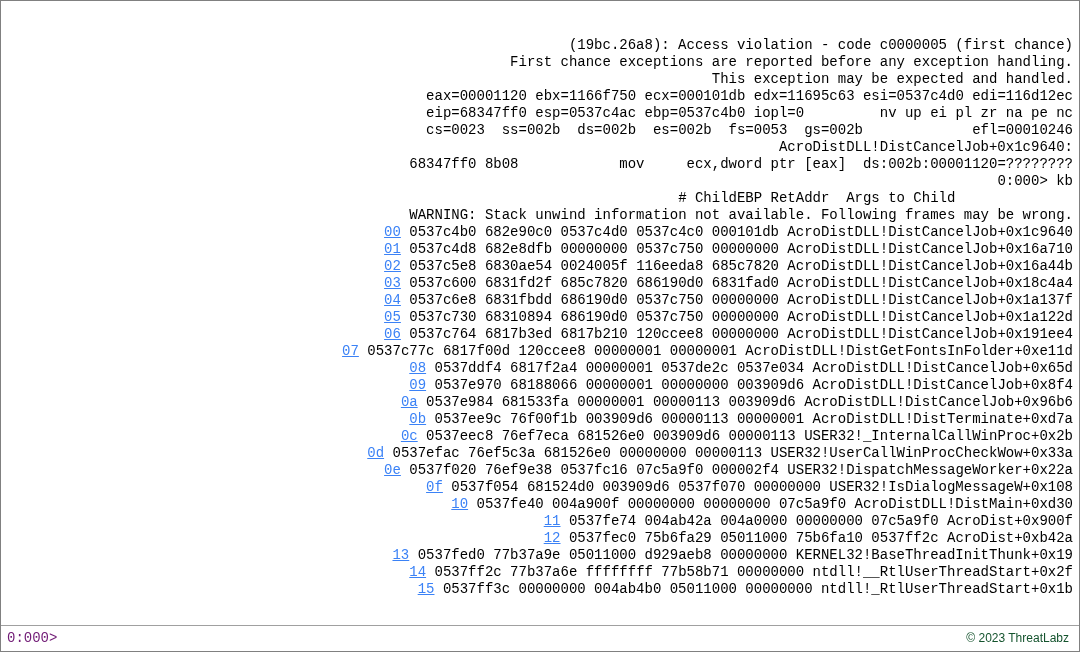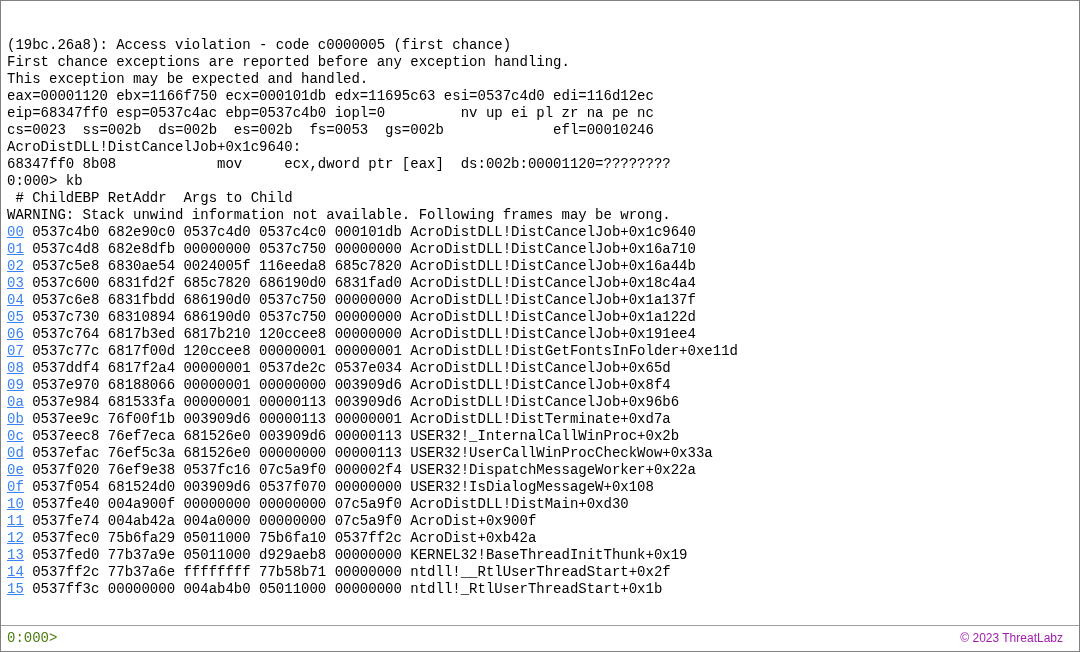--- a/index.html
+++ b/index.html
@@ -20,58 +20,59 @@
     display: flex;
     flex-direction: column;
     background: #ffffff;
   }
   .output-pane {
     flex: 1;
     overflow: hidden;
     padding: 2px 6px;
     white-space: pre;
     position: relative;
+    text-align: right;
   }
   .output-pane .content {
     white-space: pre;
   }
   .line { white-space: pre; }
   .frame-idx {
     color: #3b82f6;
     text-decoration: underline;
     cursor: pointer;
   }
   .command-bar {
     display: flex;
     align-items: center;
     padding: 2px 6px;
     border-top: 1px solid #a0a0a0;
     height: 26px;
     background: #ffffff;
   }
   .prompt {
     white-space: pre;
-    color: #4d7c0f;
+    color: #701a75;
   }
   .cmd-input {
     flex: 1;
     border: none;
     outline: none;
     font-family: inherit;
     font-size: inherit;
     background: transparent;
     padding-left: 4px;
   }
   .copyright {
     position: absolute;
-    right: 16px;
+    right: 10px;
     bottom: 4px;
     font-family: Arial, sans-serif;
     font-size: 12px;
-    color: #a21caf;
+    color: #14532d;
     pointer-events: none;
   }
 </style>
 </head>
 <body>
 
 <div class="window">
   <div class="output-pane">
     <div class="content" id="content"><div class="line">(19bc.26a8): Access violation - code c0000005 (first chance)</div><div class="line">First chance exceptions are reported before any exception handling.</div><div class="line">This exception may be expected and handled.</div><div class="line">eax=00001120 ebx=1166f750 ecx=000101db edx=11695c63 esi=0537c4d0 edi=116d12ec</div><div class="line">eip=68347ff0 esp=0537c4ac ebp=0537c4b0 iopl=0         nv up ei pl zr na pe nc</div><div class="line">cs=0023  ss=002b  ds=002b  es=002b  fs=0053  gs=002b             efl=00010246</div><div class="line">AcroDistDLL!DistCancelJob+0x1c9640:</div><div class="line">68347ff0 8b08            mov     ecx,dword ptr [eax]  ds:002b:00001120=????????</div><div class="line">0:000&gt; kb</div><div class="line"> # ChildEBP RetAddr  Args to Child              </div><div class="line">WARNING: Stack unwind information not available. Following frames may be wrong.</div><div class="line"><span class="frame-idx">00</span><span> 0537c4b0 682e90c0 0537c4d0 0537c4c0 000101db AcroDistDLL!DistCancelJob+0x1c9640</span></div><div class="line"><span class="frame-idx">01</span><span> 0537c4d8 682e8dfb 00000000 0537c750 00000000 AcroDistDLL!DistCancelJob+0x16a710</span></div><div class="line"><span class="frame-idx">02</span><span> 0537c5e8 6830ae54 0024005f 116eeda8 685c7820 AcroDistDLL!DistCancelJob+0x16a44b</span></div><div class="line"><span class="frame-idx">03</span><span> 0537c600 6831fd2f 685c7820 686190d0 6831fad0 AcroDistDLL!DistCancelJob+0x18c4a4</span></div><div class="line"><span class="frame-idx">04</span><span> 0537c6e8 6831fbdd 686190d0 0537c750 00000000 AcroDistDLL!DistCancelJob+0x1a137f</span></div><div class="line"><span class="frame-idx">05</span><span> 0537c730 68310894 686190d0 0537c750 00000000 AcroDistDLL!DistCancelJob+0x1a122d</span></div><div class="line"><span class="frame-idx">06</span><span> 0537c764 6817b3ed 6817b210 120ccee8 00000000 AcroDistDLL!DistCancelJob+0x191ee4</span></div><div class="line"><span class="frame-idx">07</span><span> 0537c77c 6817f00d 120ccee8 00000001 00000001 AcroDistDLL!DistGetFontsInFolder+0xe11d</span></div><div class="line"><span class="frame-idx">08</span><span> 0537ddf4 6817f2a4 00000001 0537de2c 0537e034 AcroDistDLL!DistCancelJob+0x65d</span></div><div class="line"><span class="frame-idx">09</span><span> 0537e970 68188066 00000001 00000000 003909d6 AcroDistDLL!DistCancelJob+0x8f4</span></div><div class="line"><span class="frame-idx">0a</span><span> 0537e984 681533fa 00000001 00000113 003909d6 AcroDistDLL!DistCancelJob+0x96b6</span></div><div class="line"><span class="frame-idx">0b</span><span> 0537ee9c 76f00f1b 003909d6 00000113 00000001 AcroDistDLL!DistTerminate+0xd7a</span></div><div class="line"><span class="frame-idx">0c</span><span> 0537eec8 76ef7eca 681526e0 003909d6 00000113 USER32!_InternalCallWinProc+0x2b</span></div><div class="line"><span class="frame-idx">0d</span><span> 0537efac 76ef5c3a 681526e0 00000000 00000113 USER32!UserCallWinProcCheckWow+0x33a</span></div><div class="line"><span class="frame-idx">0e</span><span> 0537f020 76ef9e38 0537fc16 07c5a9f0 000002f4 USER32!DispatchMessageWorker+0x22a</span></div><div class="line"><span class="frame-idx">0f</span><span> 0537f054 681524d0 003909d6 0537f070 00000000 USER32!IsDialogMessageW+0x108</span></div><div class="line"><span class="frame-idx">10</span><span> 0537fe40 004a900f 00000000 00000000 07c5a9f0 AcroDistDLL!DistMain+0xd30</span></div><div class="line"><span class="frame-idx">11</span><span> 0537fe74 004ab42a 004a0000 00000000 07c5a9f0 AcroDist+0x900f</span></div><div class="line"><span class="frame-idx">12</span><span> 0537fec0 75b6fa29 05011000 75b6fa10 0537ff2c AcroDist+0xb42a</span></div><div class="line"><span class="frame-idx">13</span><span> 0537fed0 77b37a9e 05011000 d929aeb8 00000000 KERNEL32!BaseThreadInitThunk+0x19</span></div><div class="line"><span class="frame-idx">14</span><span> 0537ff2c 77b37a6e ffffffff 77b58b71 00000000 ntdll!__RtlUserThreadStart+0x2f</span></div><div class="line"><span class="frame-idx">15</span><span> 0537ff3c 00000000 004ab4b0 05011000 00000000 ntdll!_RtlUserThreadStart+0x1b</span></div></div>
   </div>

